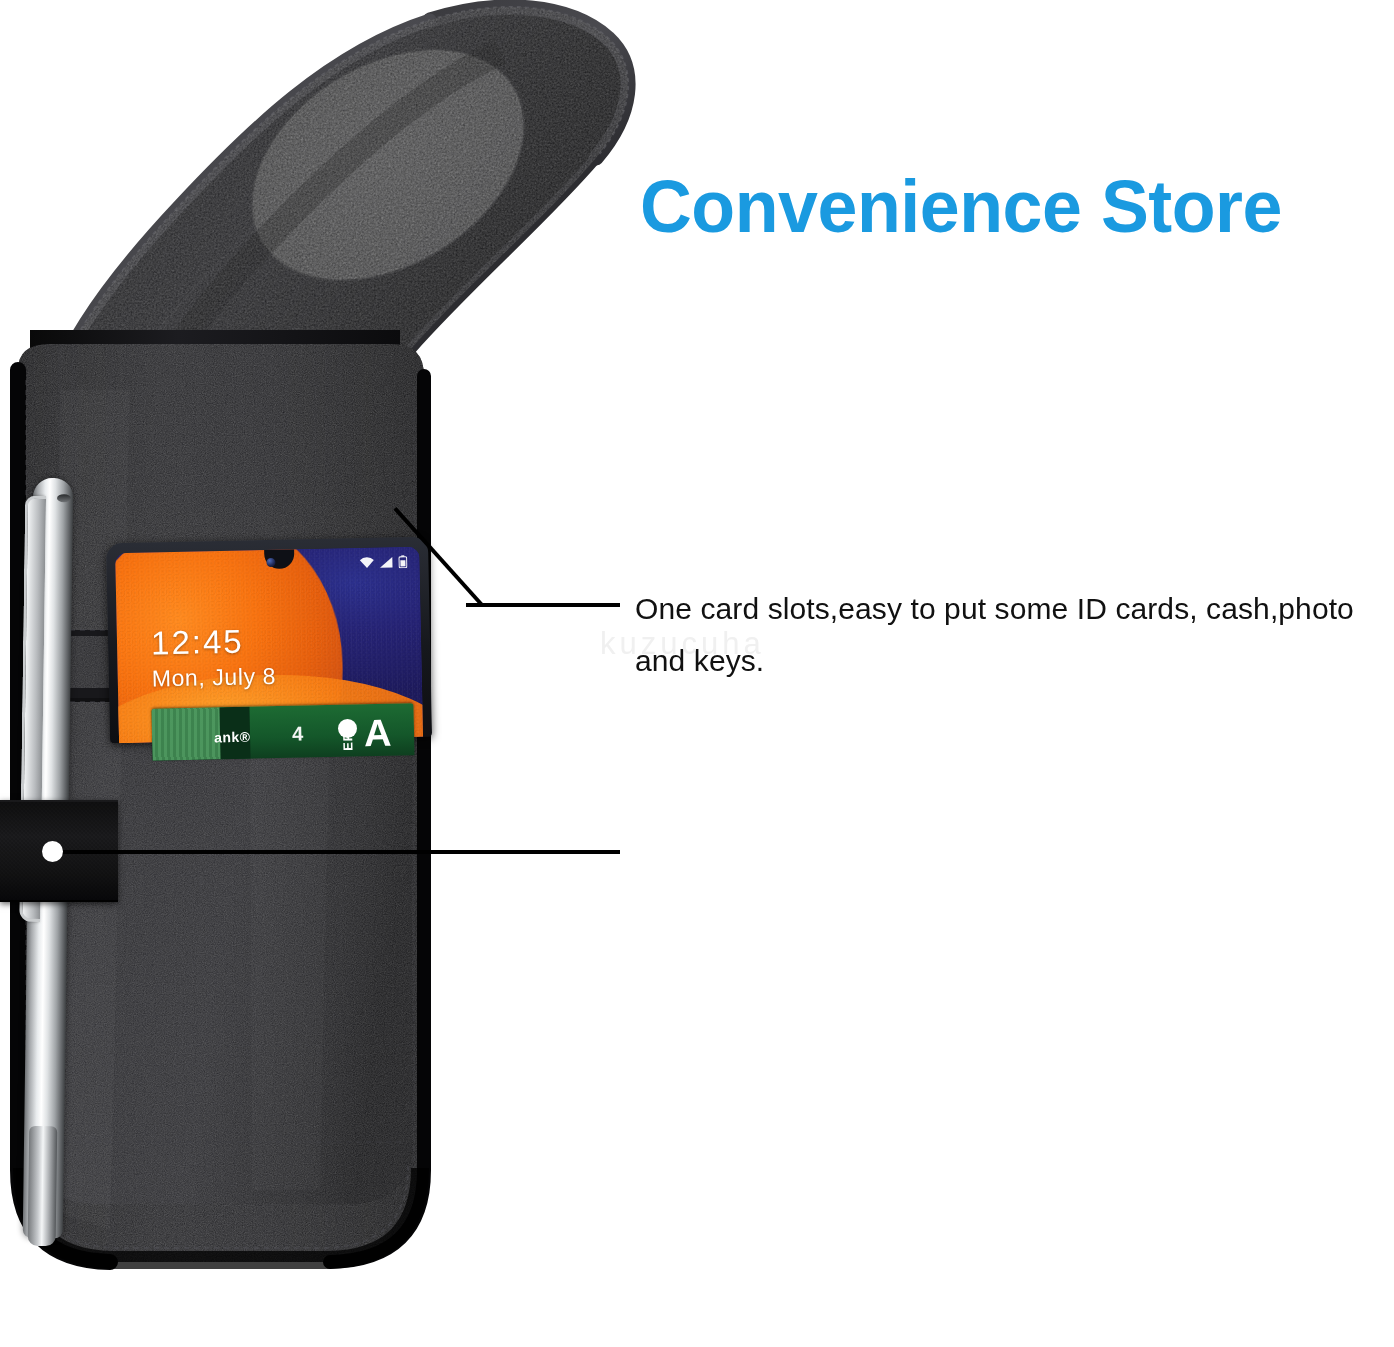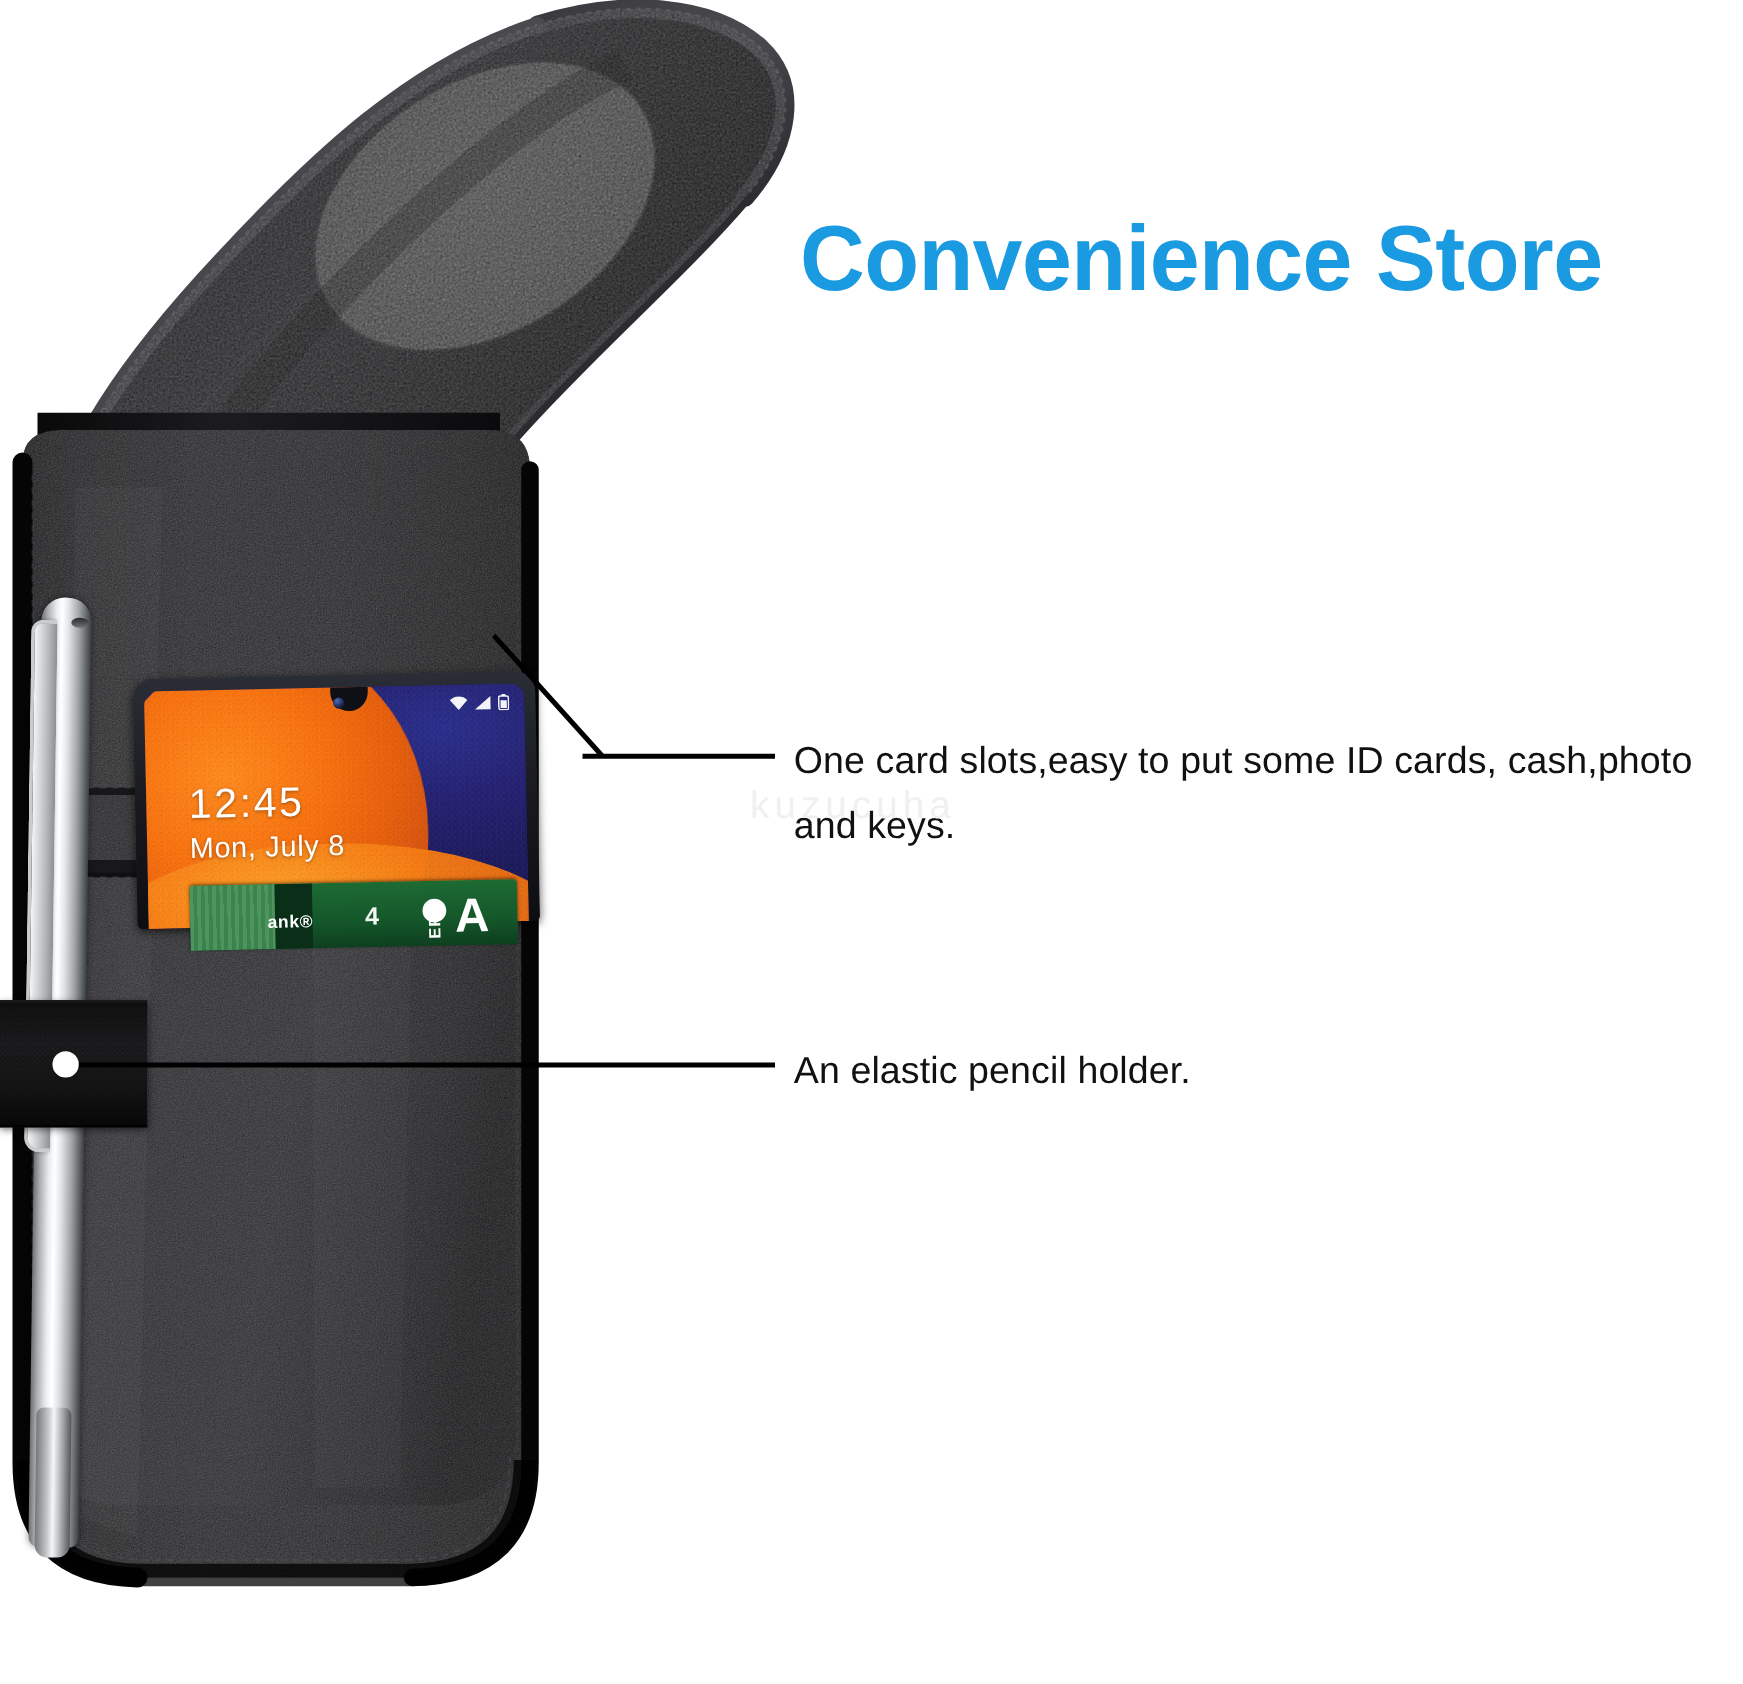--- a/index.html
+++ b/index.html
@@ -508,15 +508,14 @@
 
   <div class="leader leader-2-h"></div>
   <div class="leader-dot dot-loop"></div>
 
   <div class="title">Convenience Store</div>
 
   <div class="watermark">kuzucuha</div>
 
   <div class="callout callout-1">One card slots,easy to put some ID cards, cash,photo and keys.</div>
 
-  <div class="callout callout-2">An elastic pencil holder.</div>
 
 </div>
 
 </body></html>

